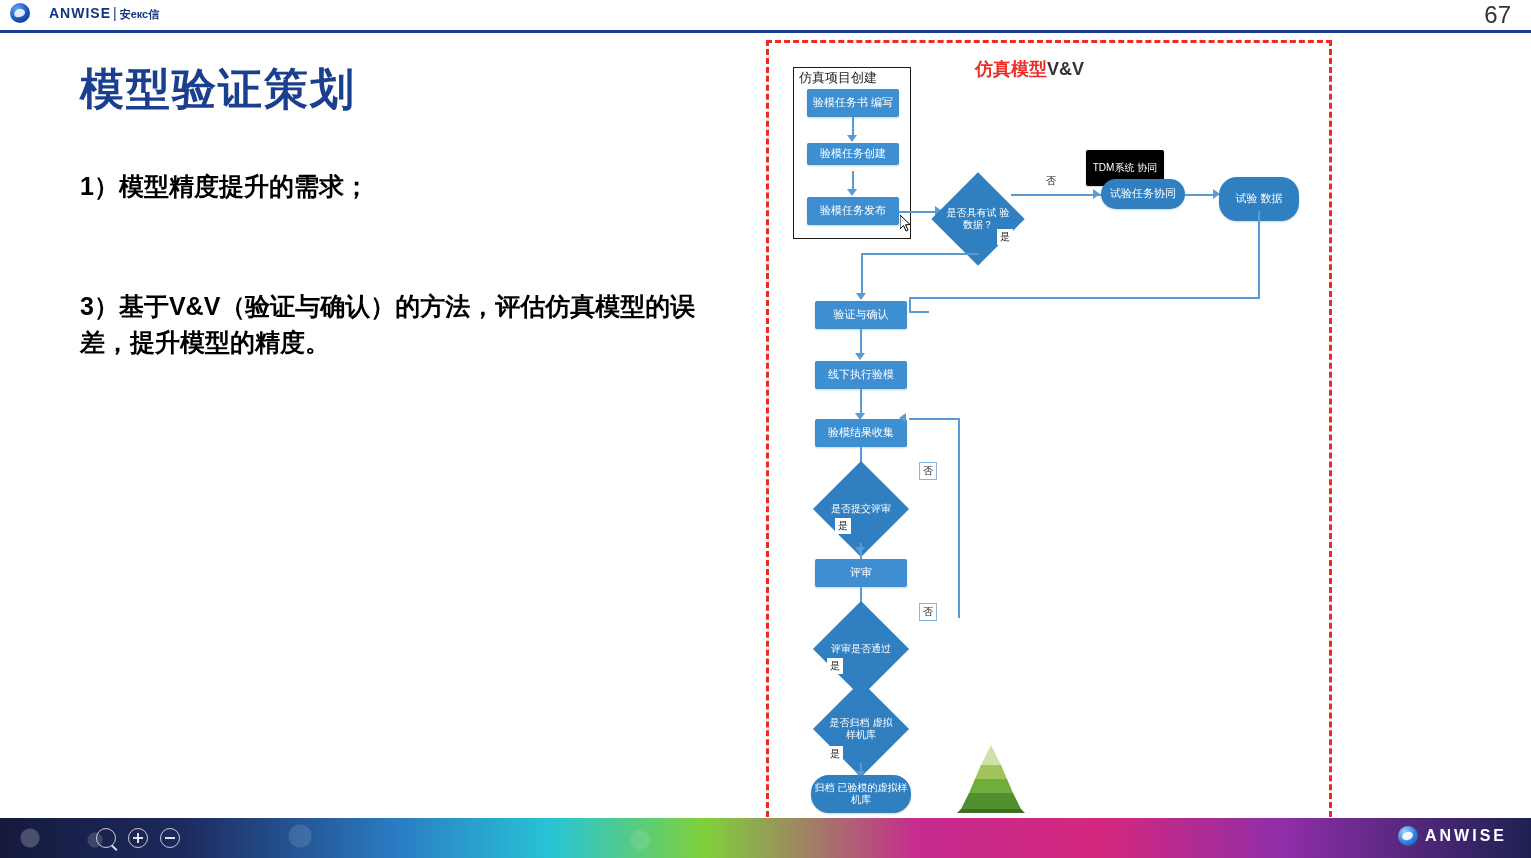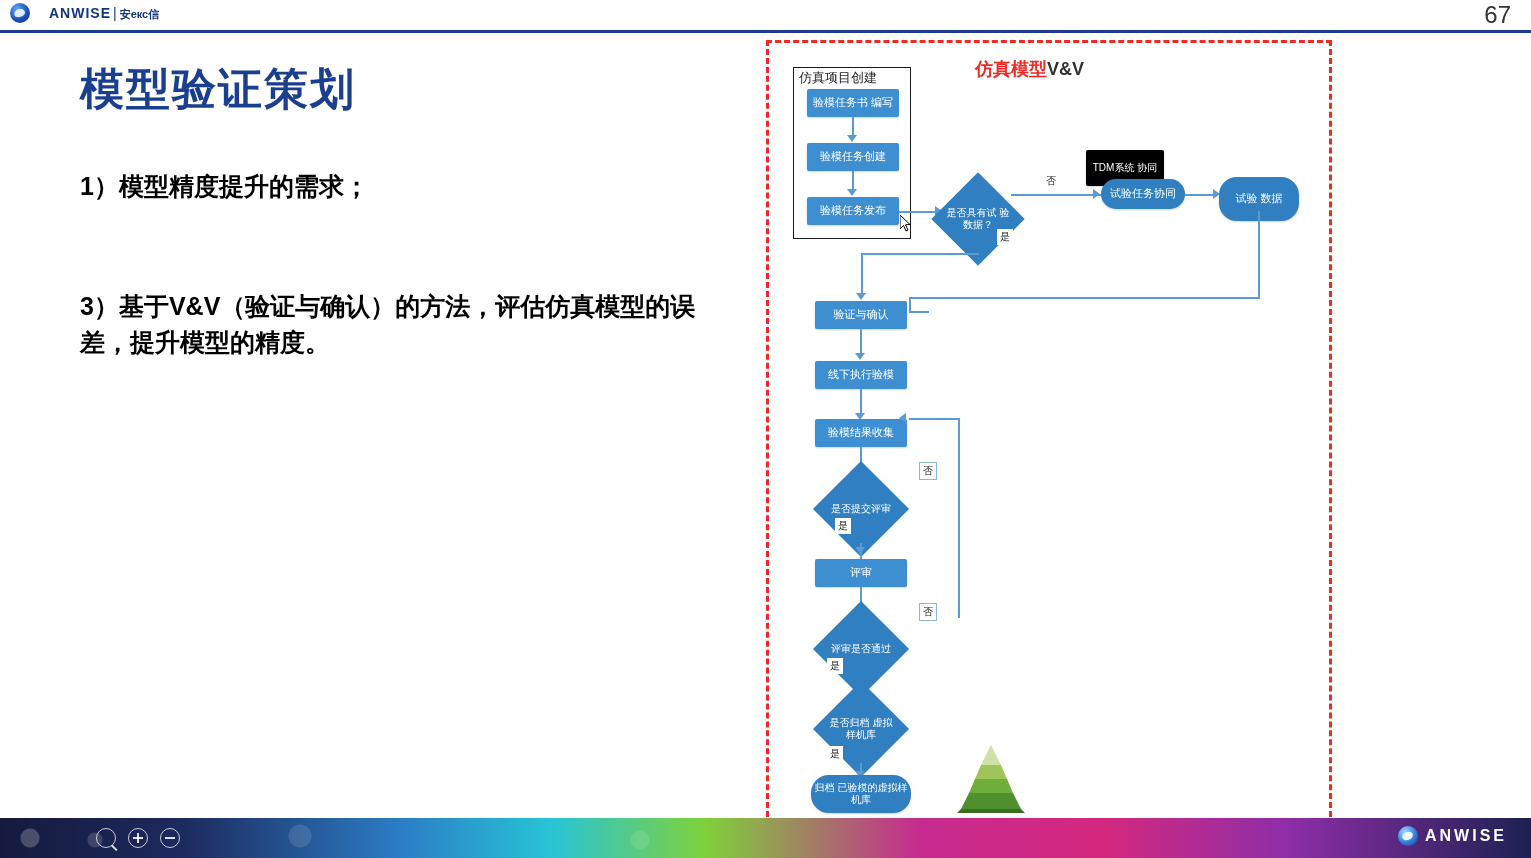--- a/index.html
+++ b/index.html
@@ -195,21 +195,21 @@
     <span>仿真模型</span><span class="vv">V&amp;V</span>
   </div>
 
   <div id="grp-project"></div>
   <div id="grp-project-title">仿真项目创建</div>
 
   <div class="box" style="left:38px;top:46px;width:92px;height:28px;">验模任务书 编写</div>
   <div class="ln lnv" style="left:83px;top:74px;height:20px;"></div>
   <div class="arrow-d" style="left:78px;top:92px;"></div>
 
-  <div class="box" style="left:38px;top:100px;width:92px;height:28px;">验模任务创建</div>
+  <div class="box" style="left:38px;top:100px;width:92px;height:22px;">验模任务创建</div>
   <div class="ln lnv" style="left:83px;top:128px;height:20px;"></div>
   <div class="arrow-d" style="left:78px;top:146px;"></div>
 
   <div class="box" style="left:38px;top:154px;width:92px;height:28px;">验模任务发布</div>
 
   <div class="ln lnh" style="left:130px;top:168px;width:40px;"></div>
   <div class="arrow-r" style="left:166px;top:163px;"></div>
 
   <div class="box orange" style="left:317px;top:107px;width:78px;height:36px;">TDM系统 协同</div>
 

